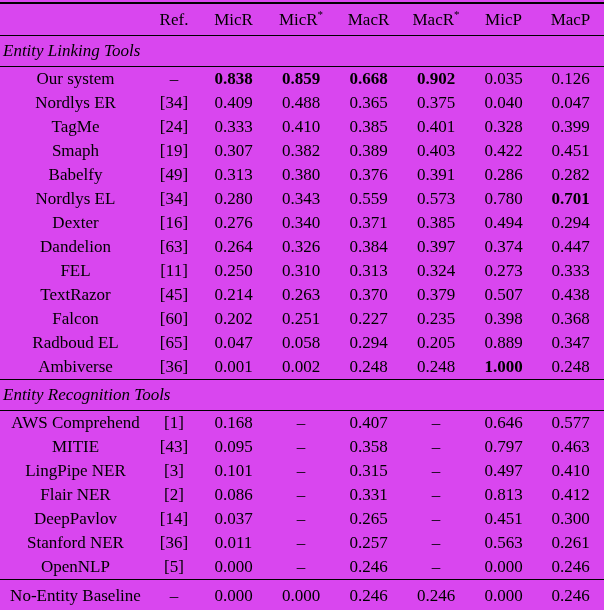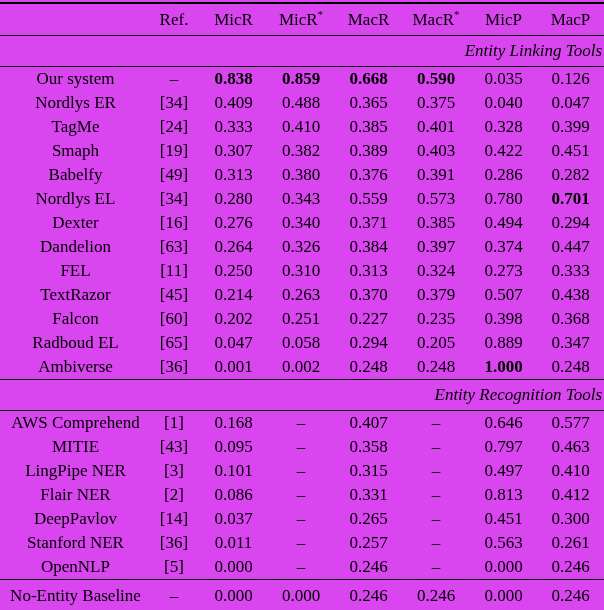--- a/index.html
+++ b/index.html
@@ -40,21 +40,21 @@
   th.name-col, td.name-col {
     text-align: center;
     padding-left: 5px;
   }
   sup {
     font-size: 11px;
     line-height: 0;
   }
   td.section-title {
     font-style: italic;
-    text-align: right;
+    text-align: left;
     padding: 4px 2px 4px 3px;
     border-top: 1px solid #000000;
     border-bottom: 1px solid #000000;
   }
   td.bold {
     font-weight: bold;
     margin-top: 36px;
   }
   tbody.baseline-section td {
     border-top: 1px solid #000000;
@@ -93,21 +93,21 @@
   <tbody>
         <tr>
           <td colspan="8" class="section-title">Entity Linking Tools</td>
         </tr>
         <tr>
           <td class="name-col">Our system</td>
           <td>–</td>
           <td class="bold">0.838</td>
           <td class="bold">0.859</td>
           <td class="bold">0.668</td>
-          <td class="bold">0.590</td>
+          <td class="bold">0.902</td>
           <td>0.035</td>
           <td>0.126</td>
         </tr>
         <tr>
           <td class="name-col">Nordlys ER</td>
           <td>[34]</td>
           <td>0.409</td>
           <td>0.488</td>
           <td>0.365</td>
           <td>0.375</td>

